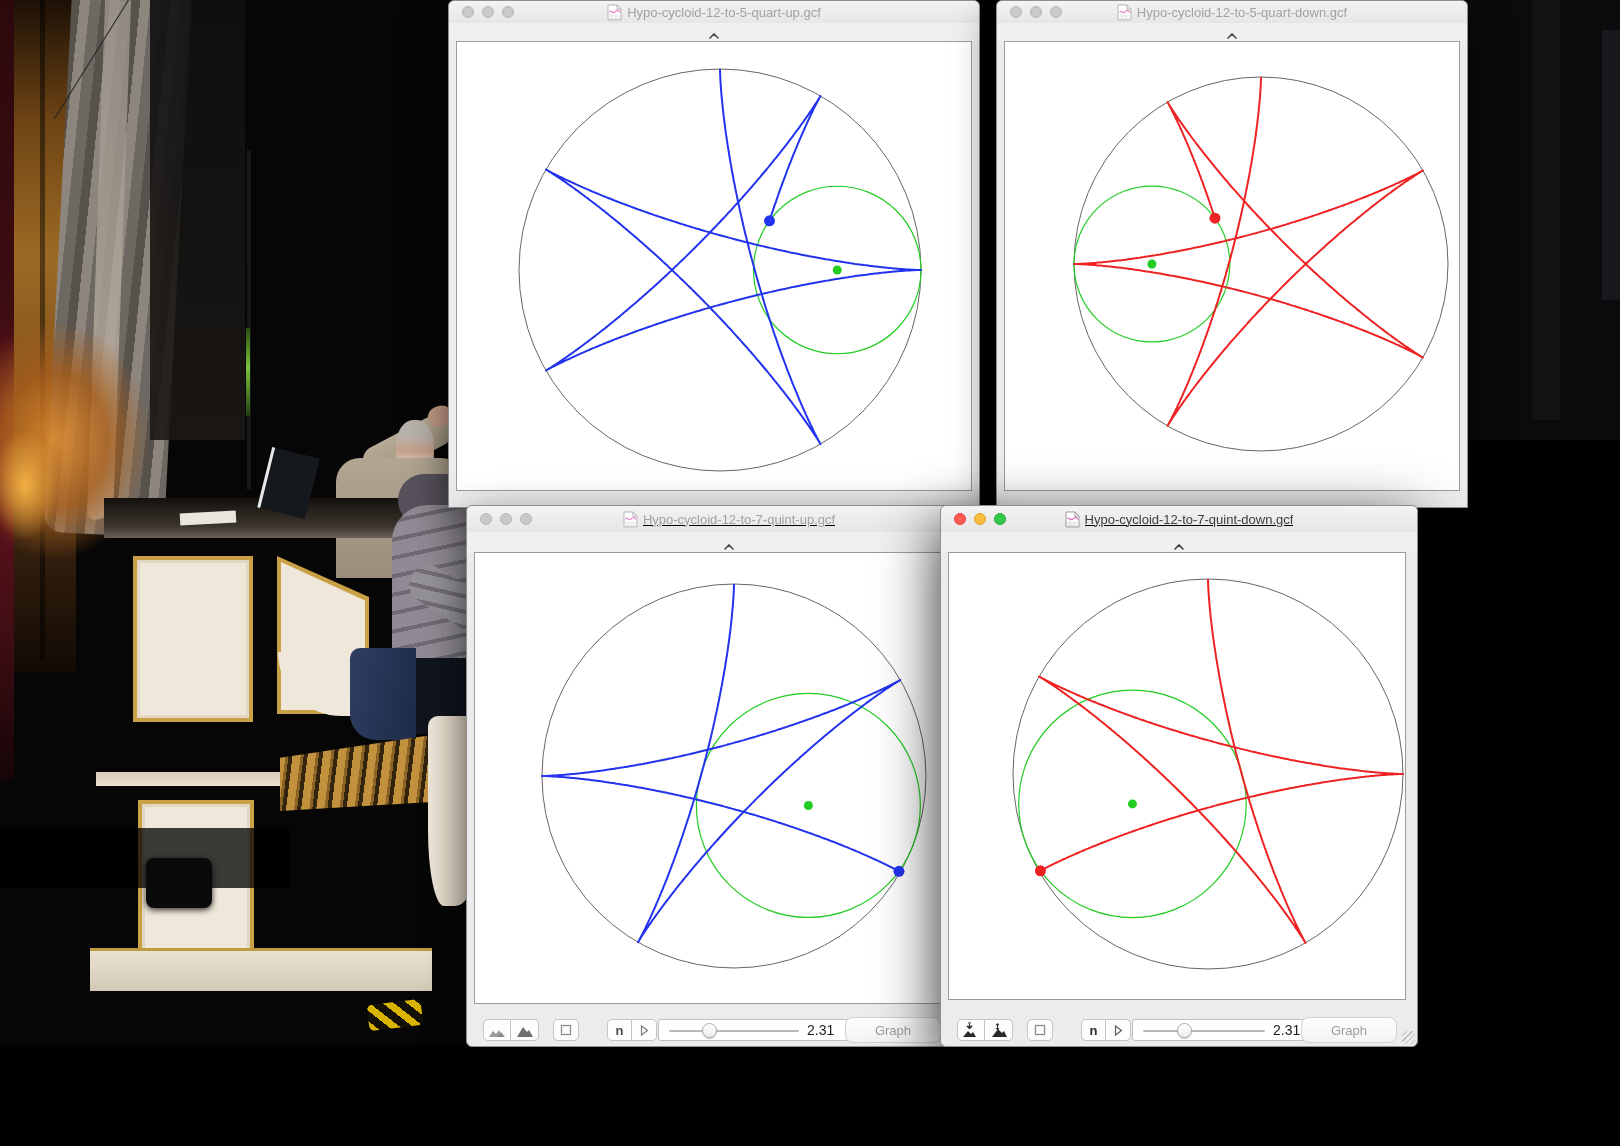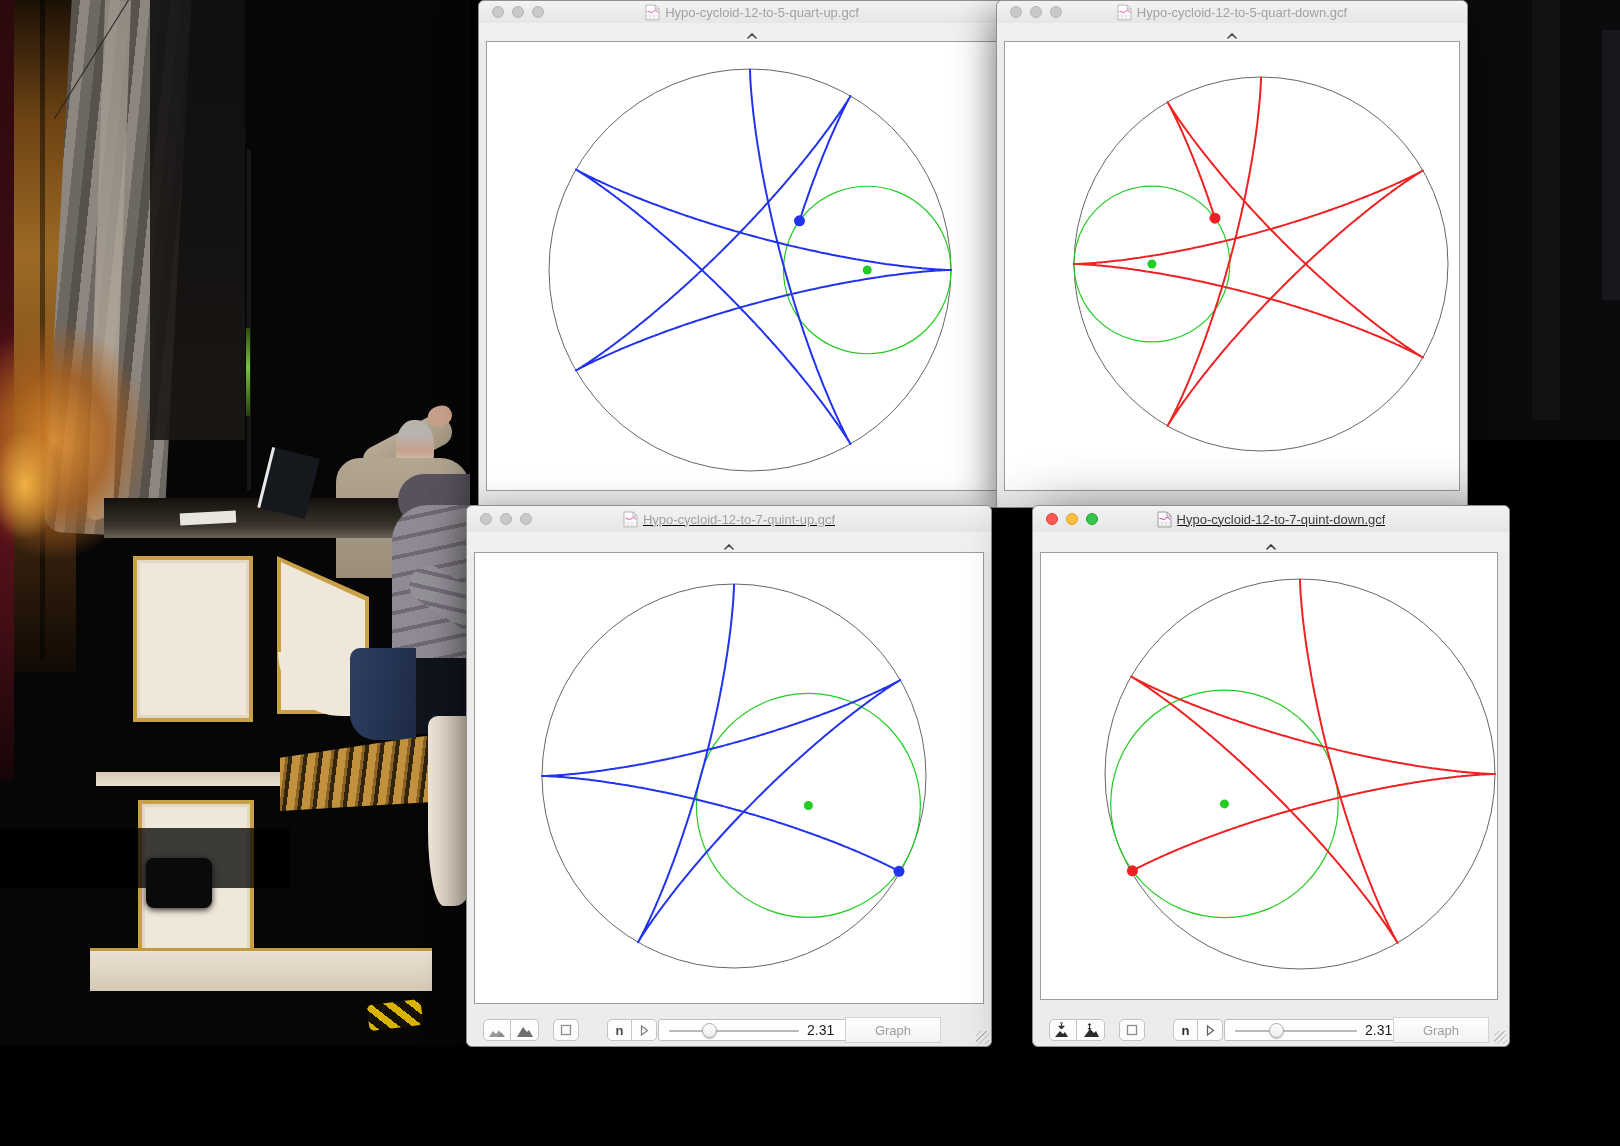--- a/index.html
+++ b/index.html
@@ -34,21 +34,21 @@
   
   .toolbar{position:absolute;left:0;right:0;height:26px;display:flex;align-items:center;}
   .tbtn{height:22px;background:#fdfdfd;border:1px solid #c4c4c4;display:flex;align-items:center;justify-content:center;box-sizing:border-box;}
   .seg-l{border-radius:5px 0 0 5px;} .seg-r{border-radius:0 5px 5px 0;border-left:none;}
   .alone{border-radius:5px;}
   .sliderbox{height:22px;background:#fff;border:1px solid #bfbfbf;border-radius:3px;position:relative;box-sizing:border-box;}
   .track{position:absolute;top:10px;height:2px;background:#b9b9b9;border-radius:1px;}
   .thumb{position:absolute;top:3px;width:15px;height:15px;border-radius:50%;
          background:linear-gradient(#ffffff,#ededed);border:1px solid #ababab;box-shadow:0 1px 1px rgba(0,0,0,.25);box-sizing:border-box;}
   .nval{position:absolute;top:2px;font-size:14px;color:#1c1c1c;}
-  .graphbtn{position:absolute;height:24px;width:94px;border:1px solid #d2d2d2;border-radius:0;
+  .graphbtn{position:absolute;height:24px;width:94px;border:1px solid #d2d2d2;border-radius:8px;
             background:linear-gradient(#fefefe,#f3f3f3);color:#9e9e9e;font-size:13px;
             display:flex;align-items:center;justify-content:center;}
   .nlabel{font-size:13px;font-weight:bold;color:#2e2e2e;}
   .grip{position:absolute;right:2px;bottom:2px;width:13px;height:13px;
         background:repeating-linear-gradient(135deg,transparent 0 3px,#b5b5b5 3px 4px);opacity:.9;}
 </style>
 </head>
 <body>
 
 <div id="stage">
@@ -105,21 +105,21 @@
     <div class="ph" style="left:0;top:828px;width:290px;height:60px;background:rgba(0,0,0,.75);"></div>
     <div class="ph" style="left:146px;top:858px;width:66px;height:50px;background:#0a0a0a;border-radius:8px;box-shadow:0 2px 6px rgba(0,0,0,.8);"></div>
     <div class="ph" style="left:90px;top:962px;width:7px;height:7px;border-radius:50%;background:#e8d8c8;"></div>
     <div class="ph" style="left:368px;top:1002px;width:54px;height:26px;border-radius:5px;transform:rotate(-7deg);background:repeating-linear-gradient(45deg,#d8b400 0 7px,#151008 7px 15px);"></div>
   </div>
 
   <div class="bgdark" style="left:1466px;top:0;width:154px;height:440px;background:#0b0b0d;"></div>
   <div class="bgdark" style="left:1532px;top:0;width:28px;height:420px;background:#121215;"></div>
   <div class="bgdark" style="left:1602px;top:30px;width:18px;height:270px;background:#18181c;"></div>
 
-  <div class="window top" style="left:478px;top:0;width:530px;height:506px;z-index:2;padding-left:16px;">
+  <div class="window top" style="left:448px;top:0;width:530px;height:506px;z-index:2;">
     <div class="titlebar tb-h22">
       <div class="lights">
         <span class="light inact"></span>
         <span class="light inact"></span>
         <span class="light inact"></span>
       </div>
       <div class="title-wrap">
         <svg class="doc-icon" viewBox="0 0 15 17">
             <path d="M1 1h9l4 4v11H1z" fill="#fff" stroke="#b5b5b5"></path>
             <path d="M10 1v4h4" fill="none" stroke="#b5b5b5"></path>
@@ -239,21 +239,21 @@
         <div class="thumb" style="left: 42.8px;"></div>
         <span class="nval" style="left:148px;">2.31</span>
       </div>
       <div class="graphbtn" style="right:50px;">
         <span>Graph</span>
       </div>
     </div>
     <div class="grip"></div>
   </div>
 
-  <div class="window active" style="left:1032px;top:505px;width:476px;height:540px;z-index:4;">
+  <div class="window active" style="left:940px;top:505px;width:476px;height:540px;z-index:4;">
     <div class="titlebar tb-h26">
       <div class="lights">
         <span class="light r"></span>
         <span class="light y"></span>
         <span class="light g"></span>
       </div>
       <div class="title-wrap">
         <svg class="doc-icon" viewBox="0 0 15 17">
             <path d="M1 1h9l4 4v11H1z" fill="#fff" stroke="#9a9a9a"></path>
             <path d="M10 1v4h4" fill="none" stroke="#9a9a9a"></path>

